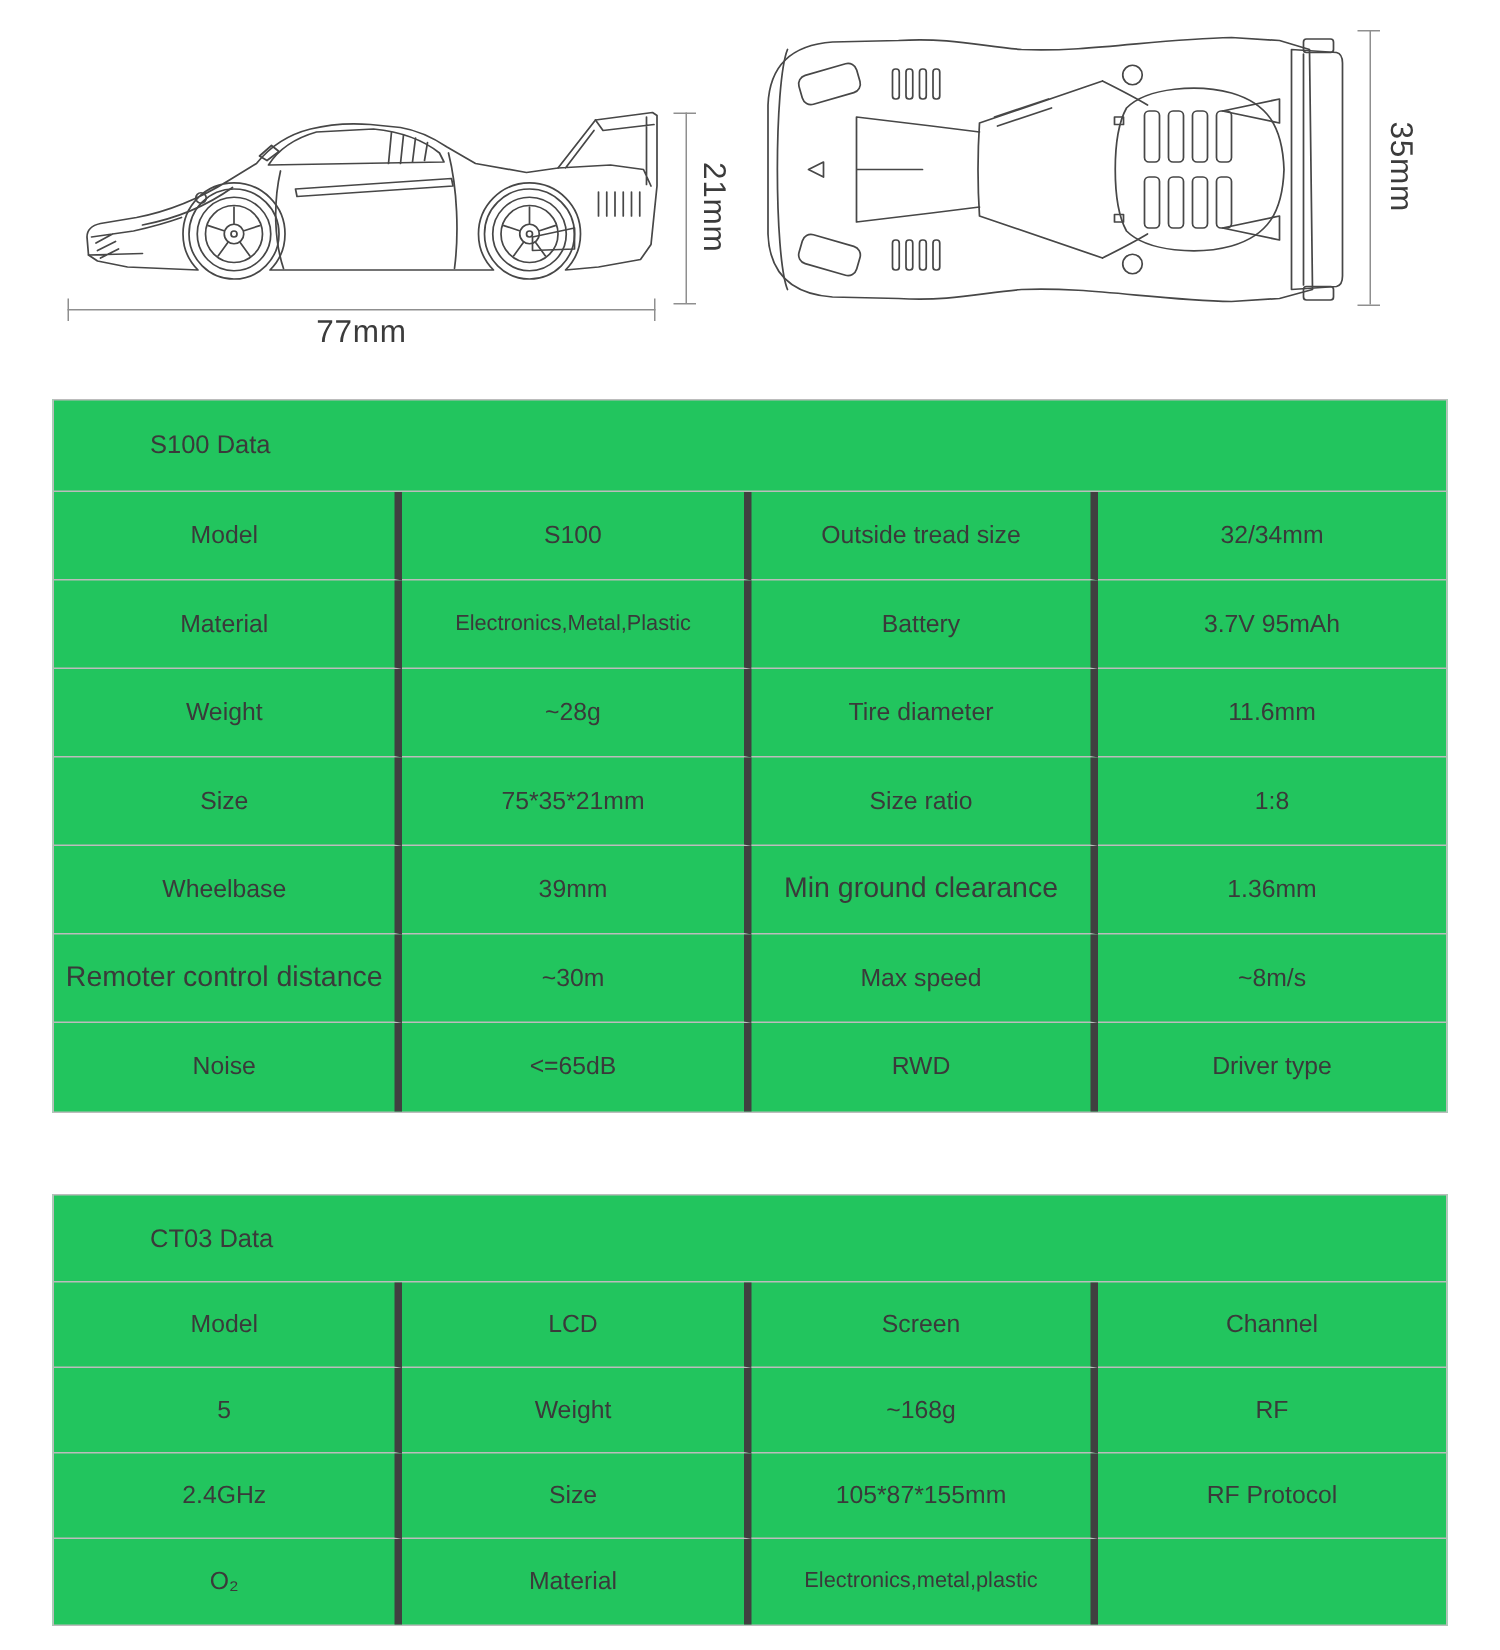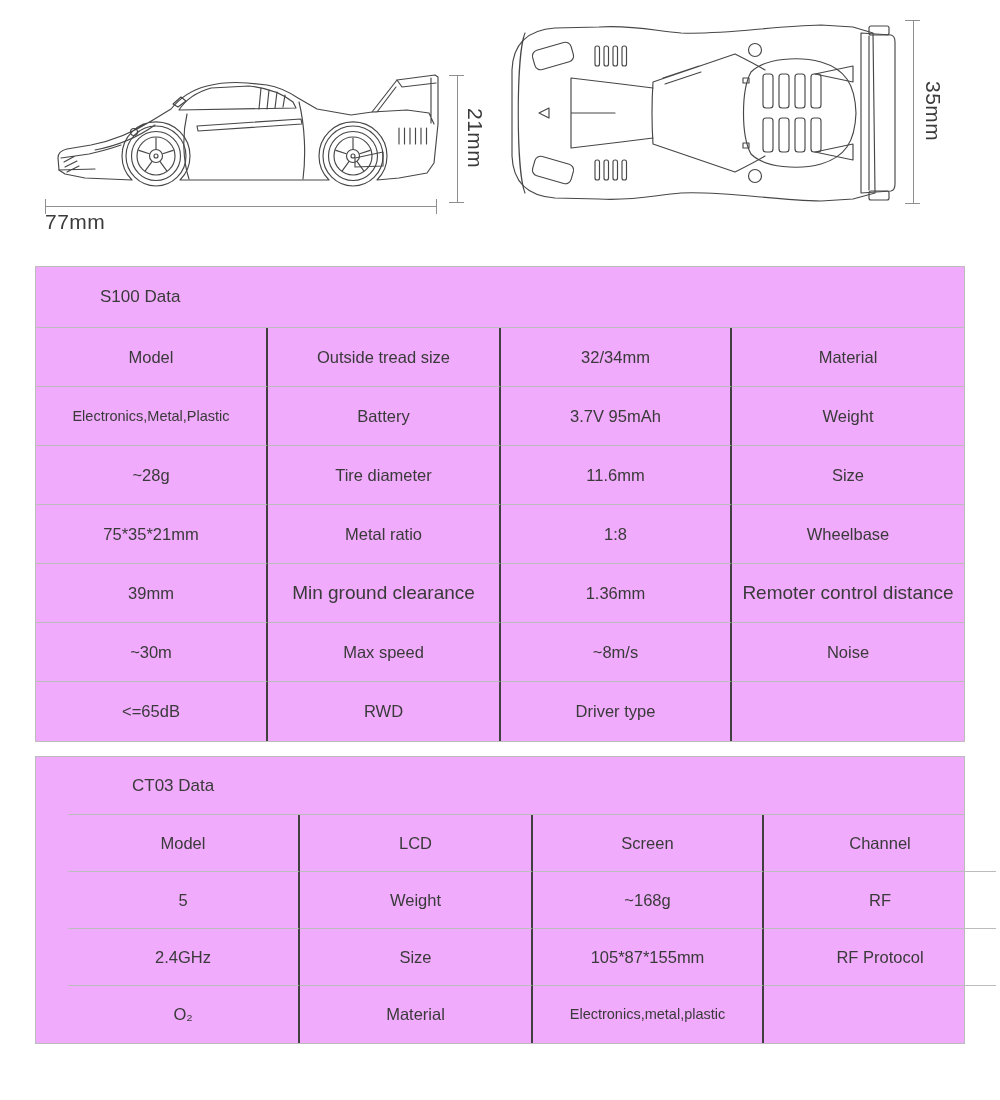--- a/index.html
+++ b/index.html
@@ -13,29 +13,29 @@
   svg { display:block; }
   svg path, svg line, svg circle, svg rect, svg polygon {
     fill:none; stroke:#474747; stroke-width:1.15; stroke-linejoin:round; stroke-linecap:round;
   }
   
   .dim-line-h { position:absolute; height:0; border-top:1px solid #8f8f8f; }
   .dim-line-v { position:absolute; width:0; border-left:1px solid #8f8f8f; }
   .dim-tick-v { position:absolute; width:0; height:15px; border-left:1px solid #8f8f8f; }
   .dim-tick-h { position:absolute; height:0; width:15px; border-top:1px solid #8f8f8f; }
   .dim-label { position:absolute; font-size:21px; color:#3b3b3b; letter-spacing:0.5px; }
-  .dim-label.horiz { text-align:left; }
+  .dim-label.horiz { text-align:center; }
   .dim-label.vert { writing-mode:vertical-rl; text-align:center; }
   
-  .spec-table { position:absolute; left:35px; width:930px; border:1px solid #bcbcbc; background:#f0abfc; }
+  .spec-table { position:absolute; left:35px; width:930px; border:1px solid #bcbcbc; background:#22c55e; }
   .t-title { display:flex; align-items:center; padding-left:64px; font-size:17px;
              color:#3a3a3a; border-bottom:1px solid #bcbcbc; }
   .t-grid { display:grid; grid-template-columns:232px 233px 231px 232px; }
   .cell { display:flex; align-items:center; justify-content:center; text-align:center;
-          font-size:16.5px; color:#3a3a3a; border-right:2px solid #404040;
+          font-size:16.5px; color:#3a3a3a; border-right:5px solid #404040;
           border-bottom:1px solid #bcbcbc; padding:2px 6px; line-height:1.15; }
   .cell:nth-child(4n) { border-right:none; }
   .t-grid.rows7 .cell:nth-child(n+25) { border-bottom:none; }
   .t-grid.rows4 .cell:nth-child(n+13) { border-bottom:none; }
   .t1 .cell { height:59px; }
   .t1 .t-title { height:61px; }
   .t2 .cell { height:57px; }
   .t2 .t-title { height:58px; }
   .cell.sm { font-size:14.5px; }
   .cell.md { font-size:19px; }
@@ -149,56 +149,57 @@
 
   <div class="dim-line-v" style="left:913px; top:20px; height:183px;"></div>
   <div class="dim-tick-h" style="left:905px; top:20px;"></div>
   <div class="dim-tick-h" style="left:905px; top:203px;"></div>
   <div class="dim-label vert" style="left:921px; top:20px; height:183px;">35mm</div>
 
   <div class="spec-table t1" style="top:266px;">
     <div class="t-title">S100 Data</div>
     <div class="t-grid rows7">
       <div class="cell">Model</div>
+      <div class="cell">S100</div>
       <div class="cell">Outside tread size</div>
       <div class="cell">32/34mm</div>
 
       <div class="cell">Material</div>
       <div class="cell sm">Electronics,Metal,Plastic</div>
       <div class="cell">Battery</div>
       <div class="cell">3.7V 95mAh</div>
 
       <div class="cell">Weight</div>
       <div class="cell">~28g</div>
       <div class="cell">Tire diameter</div>
       <div class="cell">11.6mm</div>
 
       <div class="cell">Size</div>
       <div class="cell">75*35*21mm</div>
-      <div class="cell">Metal ratio</div>
+      <div class="cell">Size ratio</div>
       <div class="cell">1:8</div>
 
       <div class="cell">Wheelbase</div>
       <div class="cell">39mm</div>
       <div class="cell md">Min ground clearance</div>
       <div class="cell">1.36mm</div>
 
       <div class="cell md">Remoter control distance</div>
       <div class="cell">~30m</div>
       <div class="cell">Max speed</div>
       <div class="cell">~8m/s</div>
 
       <div class="cell">Noise</div>
       <div class="cell">&lt;=65dB</div>
       <div class="cell">RWD</div>
       <div class="cell">Driver type</div>
     </div>
   </div>
 
-  <div class="spec-table t2" style="top:756px;padding-left:32px;">
+  <div class="spec-table t2" style="top:796px;">
     <div class="t-title">CT03 Data</div>
     <div class="t-grid rows4">
       <div class="cell">Model</div>
       <div class="cell">LCD</div>
       <div class="cell">Screen</div>
 
       <div class="cell">Channel</div>
       <div class="cell">5</div>
       <div class="cell">Weight</div>
       <div class="cell">~168g</div>

